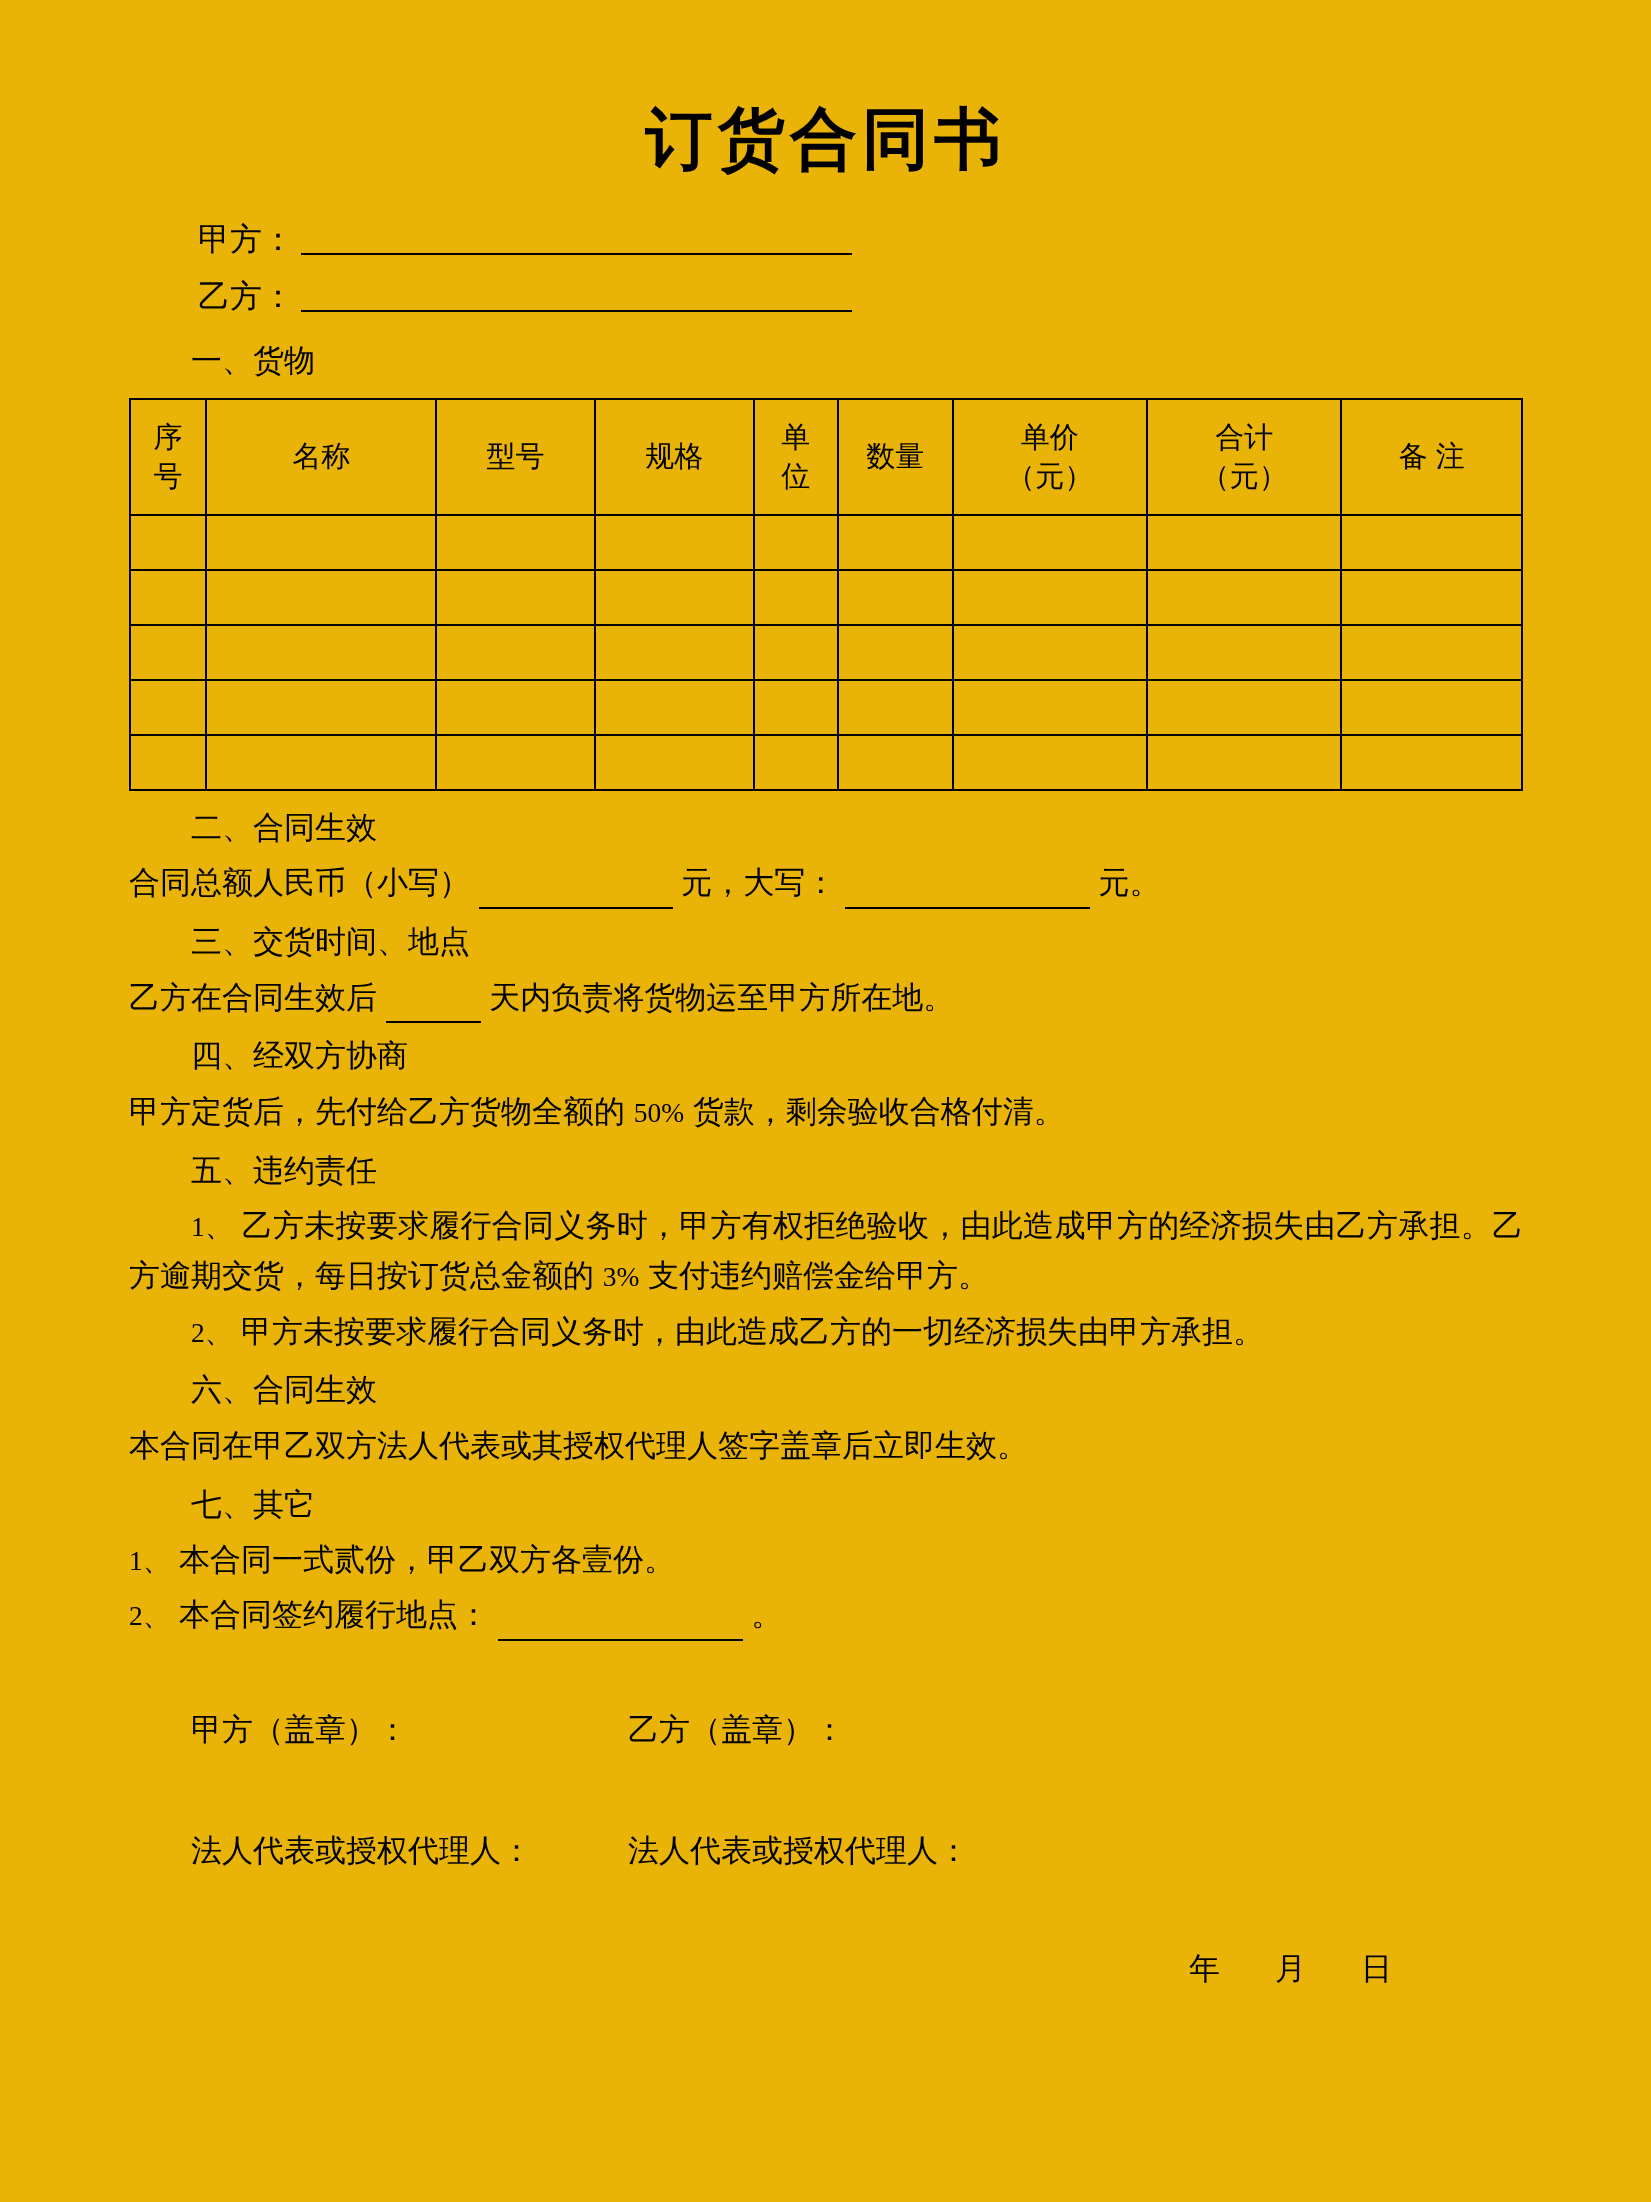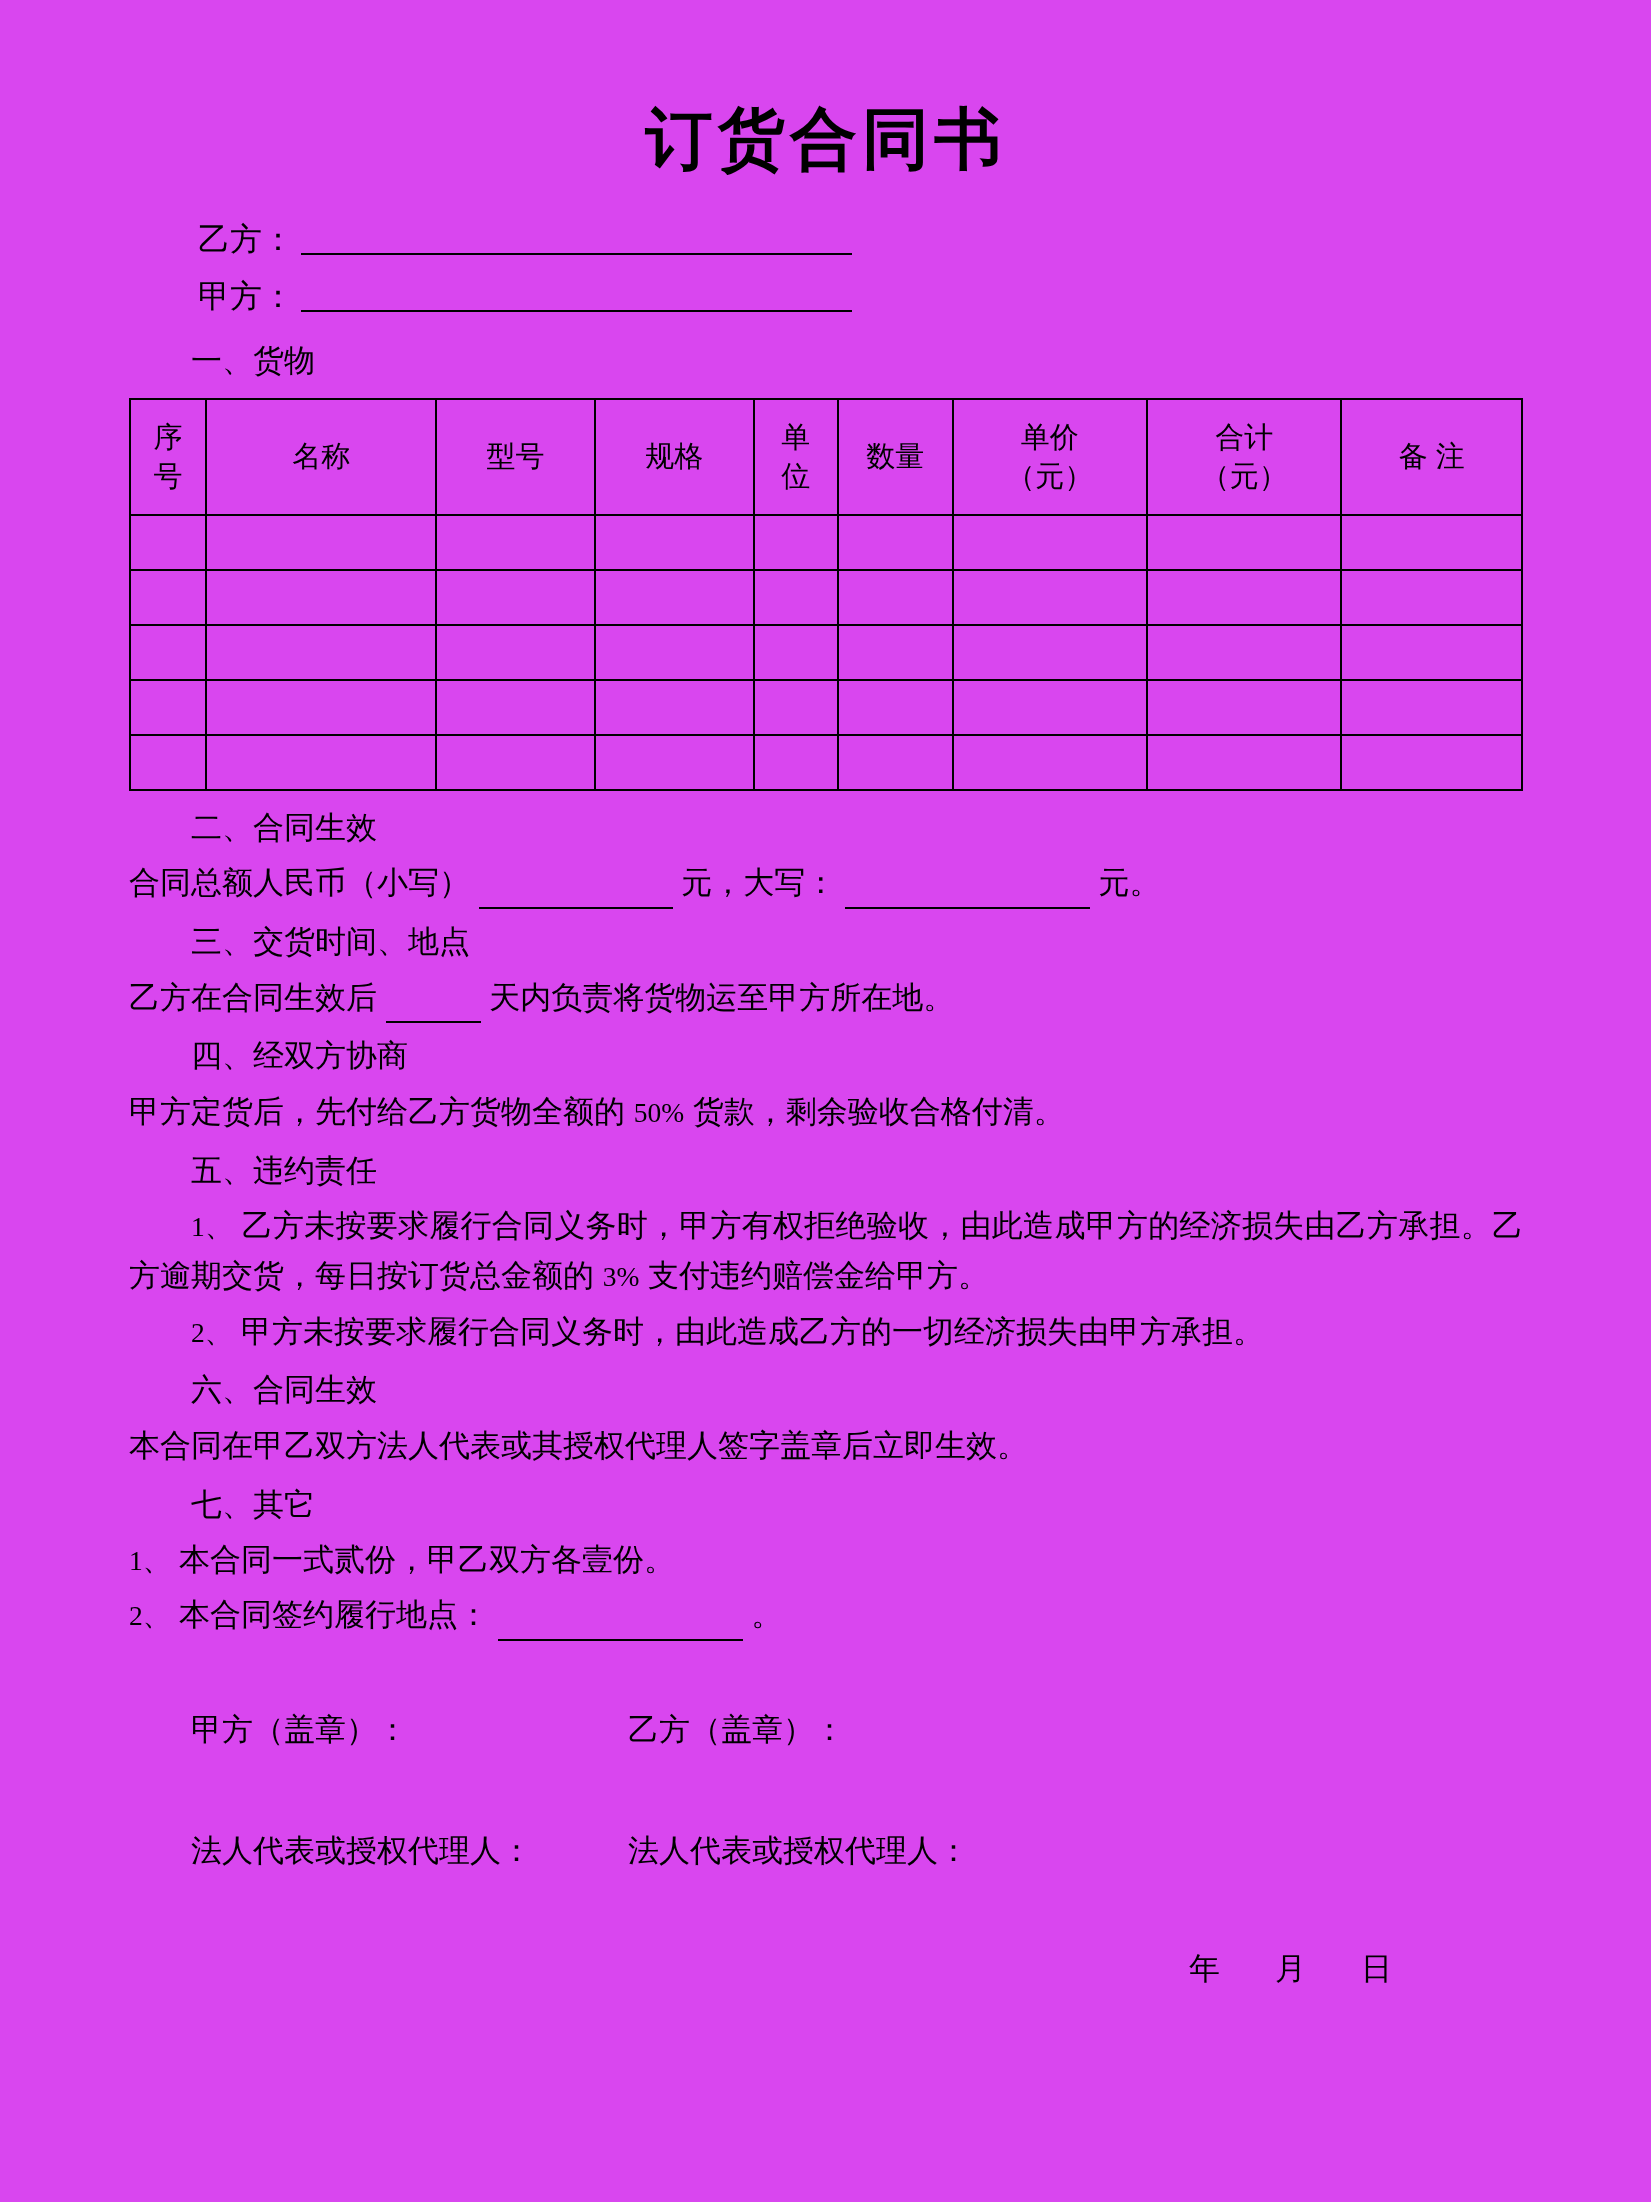--- a/index.html
+++ b/index.html
@@ -9,21 +9,21 @@
     background: #ffffff;
   }
   body {
     font-family: "Liberation Sans", "DejaVu Sans", sans-serif;
     color: #000000;
   }
   #page {
     position: relative;
     width: 1652px;
     height: 2203px;
-    background: #d946ef;
+    background: #eab308;
     box-sizing: border-box;
     padding: 83px 129px 0 129px;
     overflow: hidden;
   }
 
   
   .doc-title {
     text-align: center;
     font-size: 67px;
     font-weight: 700;
@@ -134,26 +134,26 @@
   .date-row span { margin-left: 55px; }
 </style>
 </head>
 <body>
 
 <div id="page">
 
   <h1 class="doc-title">订货合同书</h1>
 
   <div class="party-row">
-    <span class="party-label">乙方：</span>
+    <span class="party-label">甲方：</span>
     <span class="party-blank"></span>
   </div>
 
   <div class="party-row">
-    <span class="party-label">甲方：</span>
+    <span class="party-label">乙方：</span>
     <span class="party-blank"></span>
   </div>
 
 
   <div class="sec-head">一、货物</div>
 
   <table class="goods">
     <thead>
       <tr>
         <th class="c-seq">

